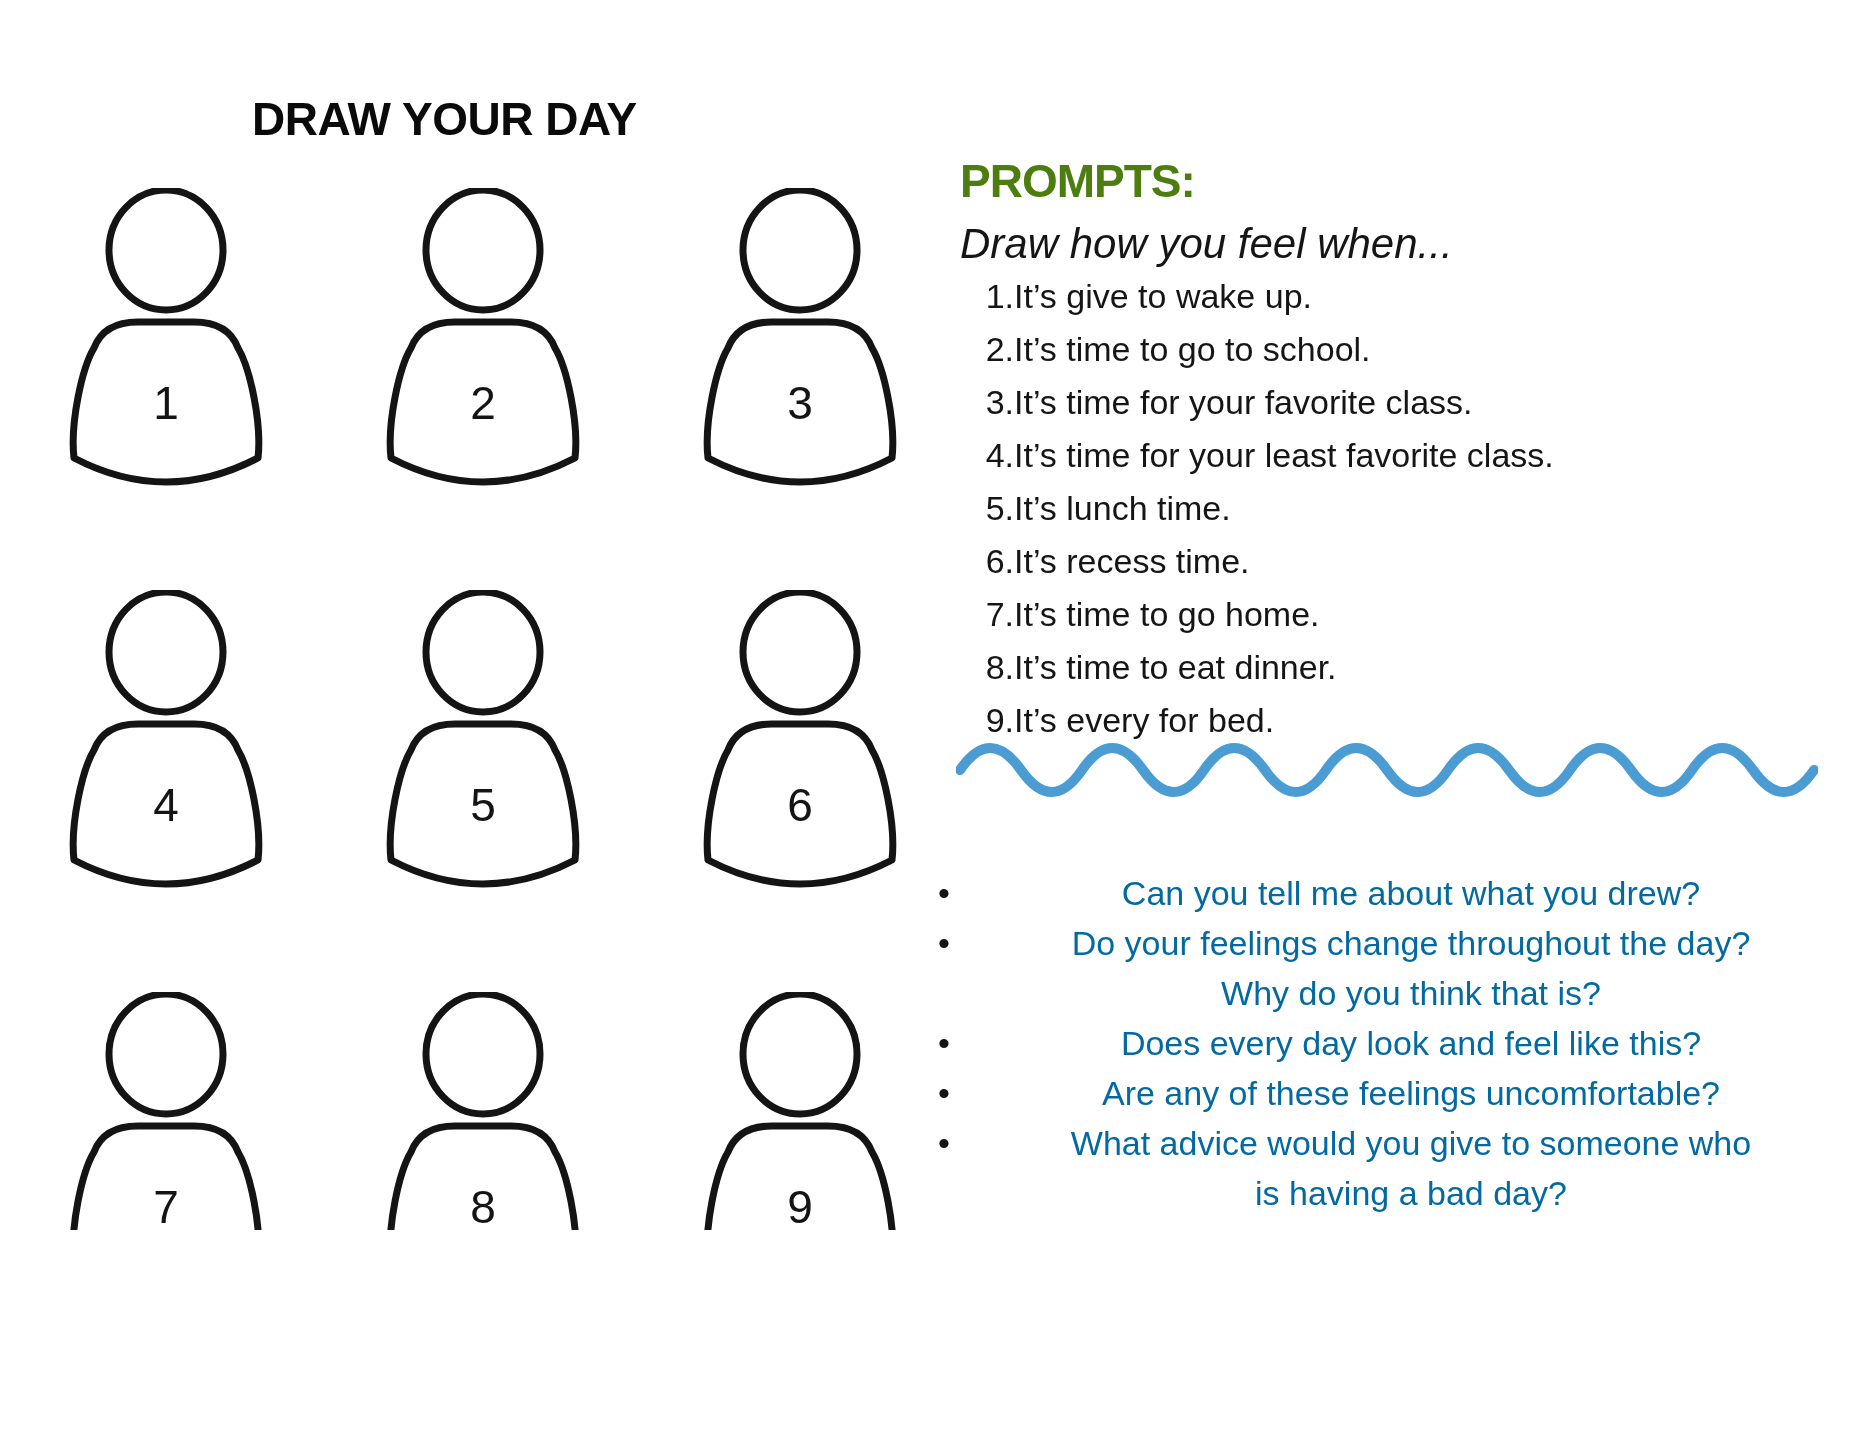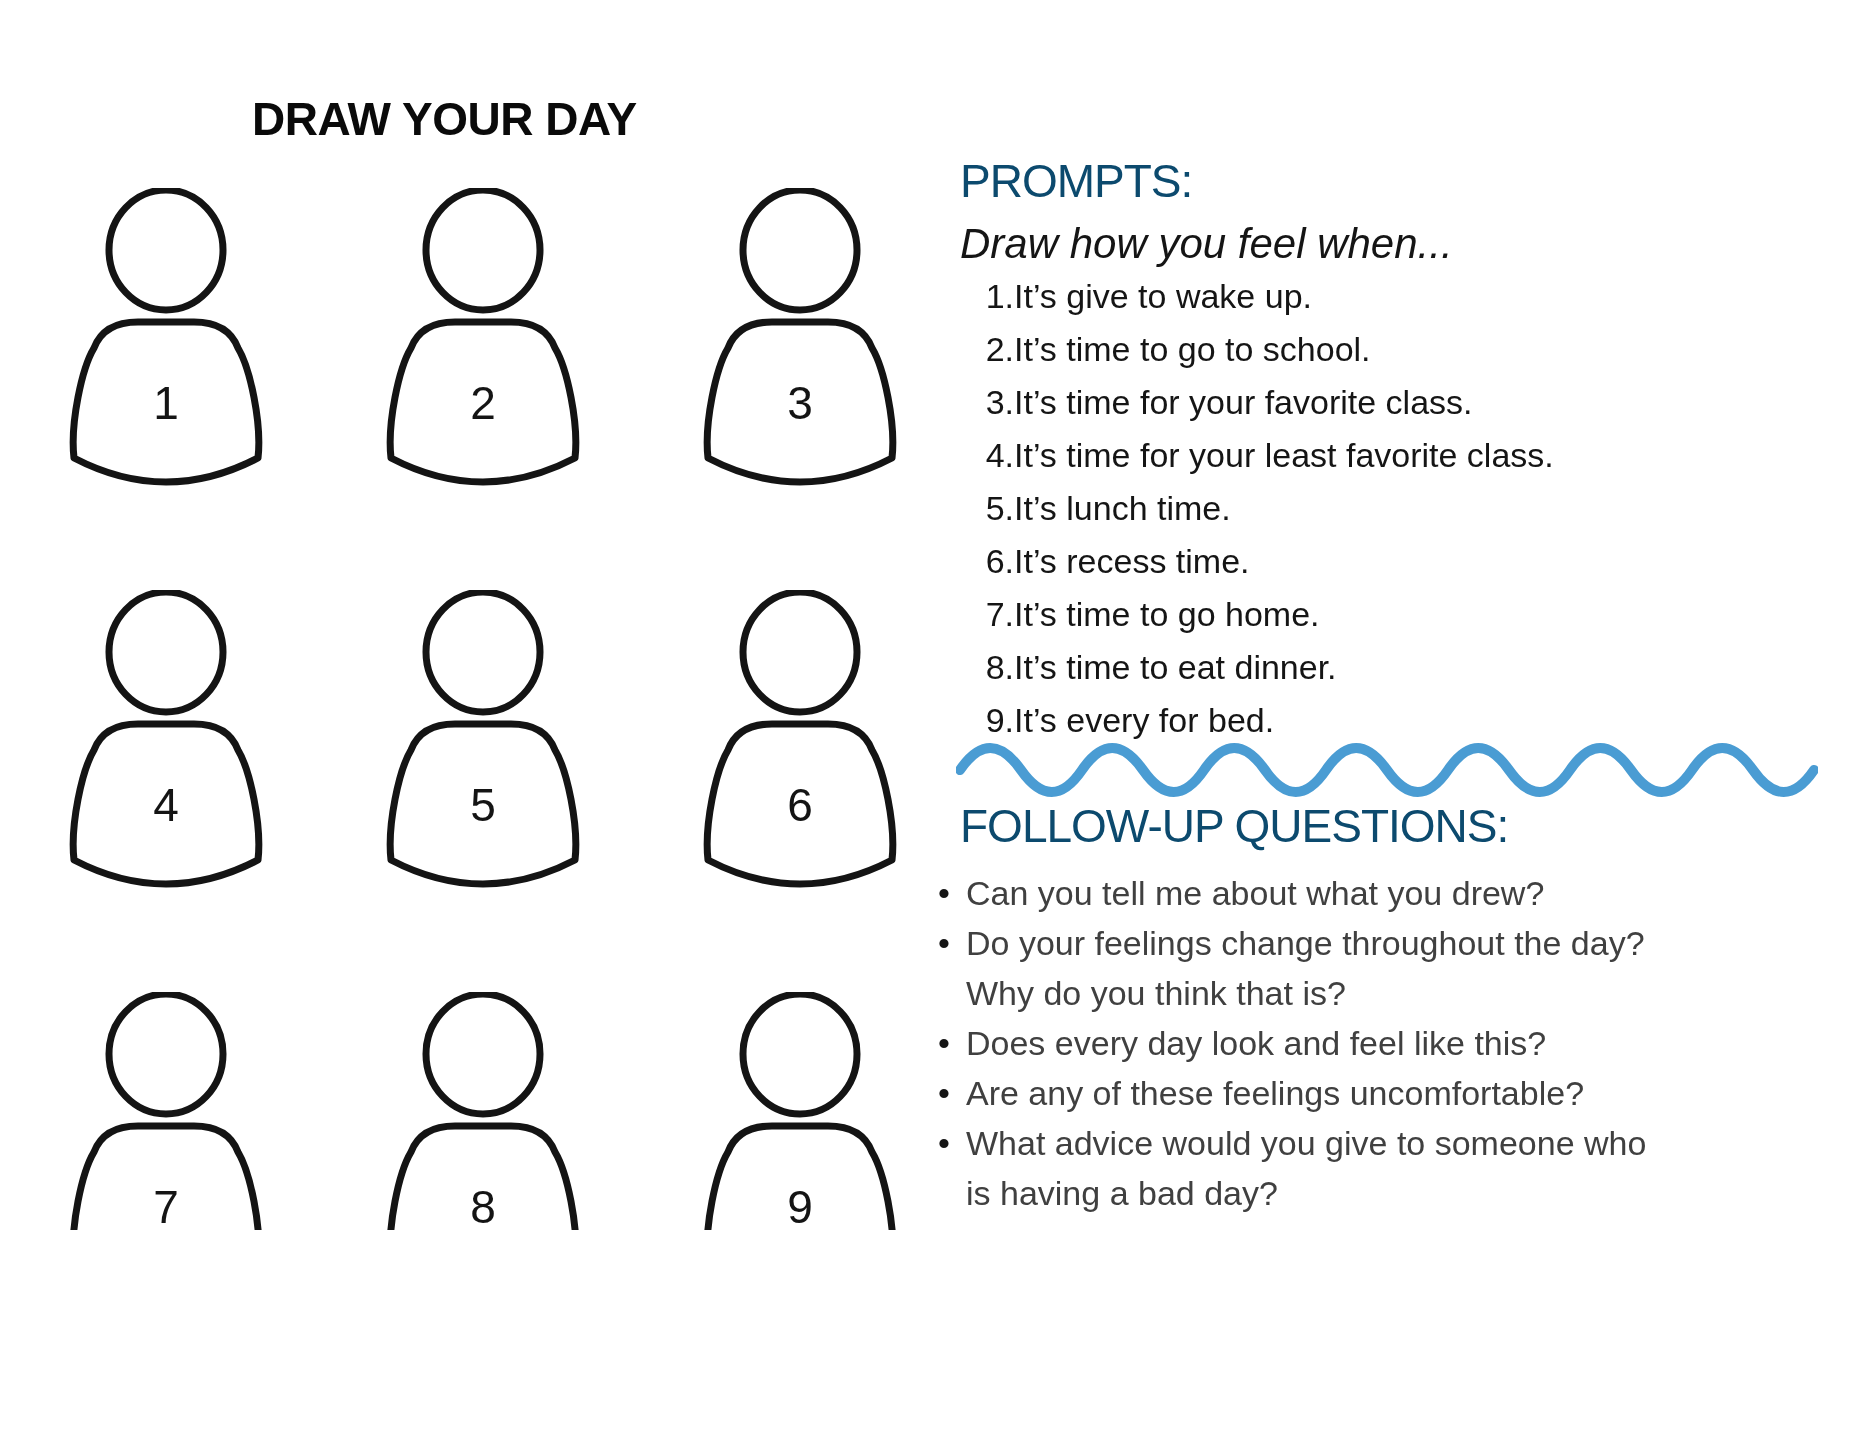--- a/index.html
+++ b/index.html
@@ -52,23 +52,23 @@
     font-weight: 400;
     color: #141414;
     line-height: 1;
   }
 
   
   .section-heading {
     position: absolute;
     left: 960px;
     font-size: 46px;
-    font-weight: 400;
+    font-weight: 700;
     letter-spacing: -1px;
-    color: #0c4a6e;
+    color: #4d7c0f;
     line-height: 1;
     white-space: nowrap;
   }
   .prompts-heading { top: 158px; }
   .followup-heading { top: 803px; }
 
   .prompts-intro {
     position: absolute;
     left: 960px;
     top: 223px;
@@ -106,21 +106,22 @@
     height: 72px;
   }
 
   .question-list {
     position: absolute;
     left: 936px;
     top: 868px;
     width: 920px;
     list-style: none;
     font-size: 34px;
-    color: #404040;
+    color: #0369a1;
+    text-align: center;
   }
   .question-list li {
     position: relative;
     padding-left: 30px;
     line-height: 50px;
     white-space: pre-line;
   }
   .question-list li::before {
     content: "\2022";
     position: absolute;
@@ -251,21 +252,20 @@
       <li>
         <span class="li-num">9.</span>
         <span>It’s every for bed.</span>
       </li>
     </ol>
 
   <svg class="wave-divider" viewBox="0 0 862 72" fill="none" xmlns="http://www.w3.org/2000/svg">
     <path id="wave-path" d="M 4 40 q 30 -44 61 0 t 61 0 t 61 0 t 61 0 t 61 0 t 61 0 t 61 0 t 61 0 t 61 0 t 61 0 t 61 0 t 61 0 t 61 0 t 61 0" stroke="#4A9CD3" stroke-width="10" stroke-linecap="round" fill="none"></path>
   </svg>
 
-  <h2 class="section-heading followup-heading">FOLLOW-UP QUESTIONS:</h2>
 
   <ul class="question-list" id="question-list">
       <li>Can you tell me about what you drew?</li>
       <li>Do your feelings change throughout the day?
 Why do you think that is?</li>
       <li>Does every day look and feel like this?</li>
       <li>Are any of these feelings uncomfortable?</li>
       <li>What advice would you give to someone who
 is having a bad day?</li>
     </ul>

